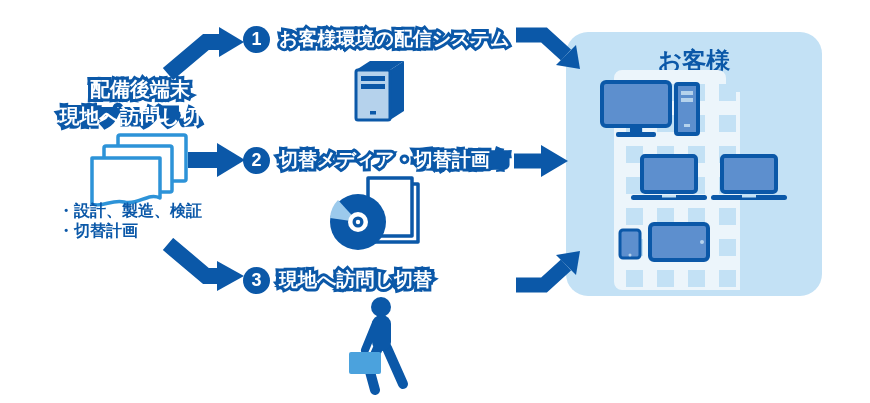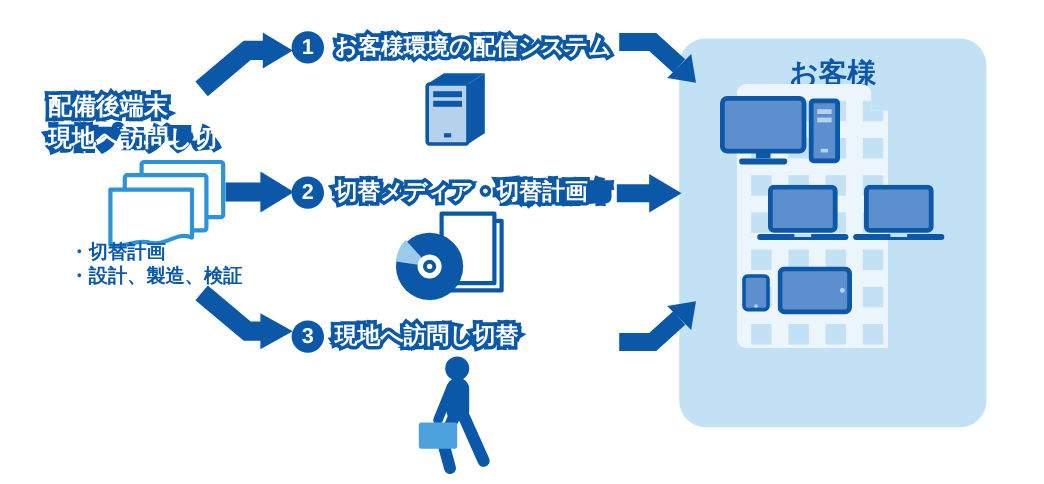--- a/index.html
+++ b/index.html
@@ -13,29 +13,29 @@
   *{margin:0;padding:0;box-sizing:border-box;}
   body{background:#fff;font-family:"Liberation Sans","DejaVu Sans",sans-serif;}
   .canvas{position:relative;width:870px;height:403px;background:#ffffff;overflow:hidden;}
   .abs{position:absolute;}
 
   
   .outlined{position:relative;display:inline-block;color:#fff;font-weight:bold;z-index:0;white-space:nowrap;}
   .outlined::before{content:attr(data-text);position:absolute;left:0;top:0;z-index:-1;
     color:var(--blue);-webkit-text-stroke:6px var(--blue);white-space:nowrap;}
 
-  .src-title{left:40px;top:76px;width:200px;text-align:left;font-size:20px;line-height:27px;}
+  .src-title{left:40px;top:76px;width:200px;text-align:center;font-size:20px;line-height:27px;}
   .bullets{left:58px;top:201px;font-size:16px;line-height:20px;font-weight:bold;color:var(--blue);}
 
   .step-row{display:flex;align-items:center;gap:9px;height:28px;}
   .step-circle{width:27px;height:27px;border-radius:50%;background:var(--blue);color:#fff;
     font-weight:bold;font-size:18px;display:flex;align-items:center;justify-content:center;flex:0 0 27px;}
   .step-title{font-size:19px;}
 
-  .customer-box{left:566px;top:32px;width:256px;height:324px;background:var(--panel);border-radius:22px;z-index:1;}
+  .customer-box{left:566px;top:32px;width:256px;height:264px;background:var(--panel);border-radius:22px;z-index:1;}
   .customer-label{position:absolute;left:0;top:13px;width:100%;text-align:center;
     font-size:24px;font-weight:bold;color:var(--blue);}
   .arrow{z-index:2;}
 </style>
 </head>
 <body>
 
 <div class="canvas">
 
   <div class="abs src-title">
@@ -45,22 +45,22 @@
 
   <svg class="abs" style="left:84px;top:132px;" width="108" height="88">
     <g fill="#ffffff" stroke="#2d93d8" stroke-width="3.5" stroke-linejoin="round">
       <rect x="34" y="3" width="68" height="46" rx="2"></rect>
       <rect x="20" y="14" width="68" height="46" rx="2"></rect>
       <path d="M8,26 L76,26 L76,66 C64,60 54,74 40,70 C28,67 18,76 8,72 Z"></path>
     </g>
   </svg>
 
   <div class="abs bullets">
+    <div>・設計、製造、検証</div>
     <div>・切替計画</div>
-    <div>・設計、製造、検証</div>
   </div>
 
   <svg class="abs arrow" style="left:160px;top:22px;" width="90" height="62">
     <path d="M8,52 L46,20 L60,20" fill="none" stroke="#0b58a8" stroke-width="16" stroke-linejoin="miter"></path>
     <polygon points="59,5 59,35 84,20" fill="#0b58a8"></polygon>
   </svg>
   <svg class="abs arrow" style="left:184px;top:140px;" width="64" height="40">
     <path d="M4,20 L34,20" fill="none" stroke="#0b58a8" stroke-width="16"></path>
     <polygon points="33,3 33,37 61,20" fill="#0b58a8"></polygon>
   </svg>

